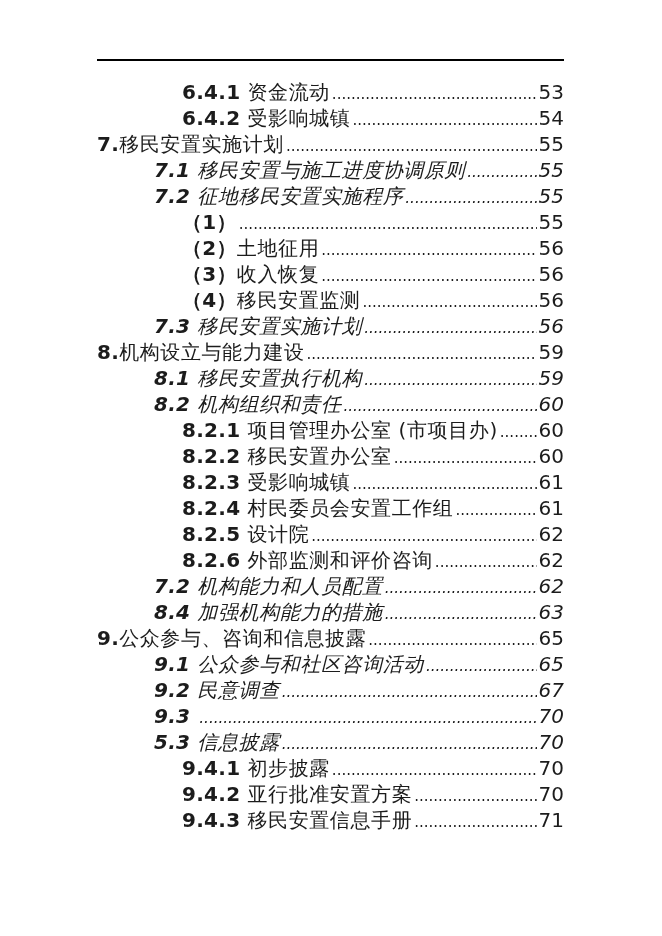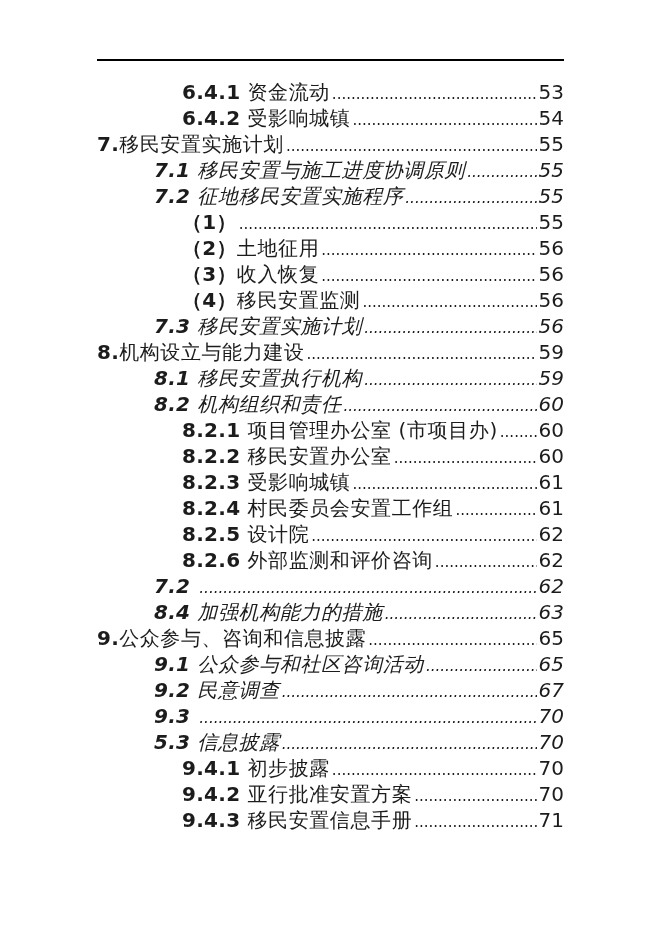--- a/index.html
+++ b/index.html
@@ -150,20 +150,21 @@
         <span class="pagenum">62</span>
       </div>
       <div class="toc-row lvl3">
         <span class="num">8.2.6</span>
         <span class="title">外部监测和评价咨询</span>
         <span class="leader"></span>
         <span class="pagenum">62</span>
       </div>
       <div class="toc-row lvl2">
         <span class="num">7.2</span>
+        <span class="title">机构能力和人员配置</span>
         <span class="leader"></span>
         <span class="pagenum">62</span>
       </div>
       <div class="toc-row lvl2">
         <span class="num">8.4</span>
         <span class="title">加强机构能力的措施</span>
         <span class="leader"></span>
         <span class="pagenum">63</span>
       </div>
       <div class="toc-row lvl1">

